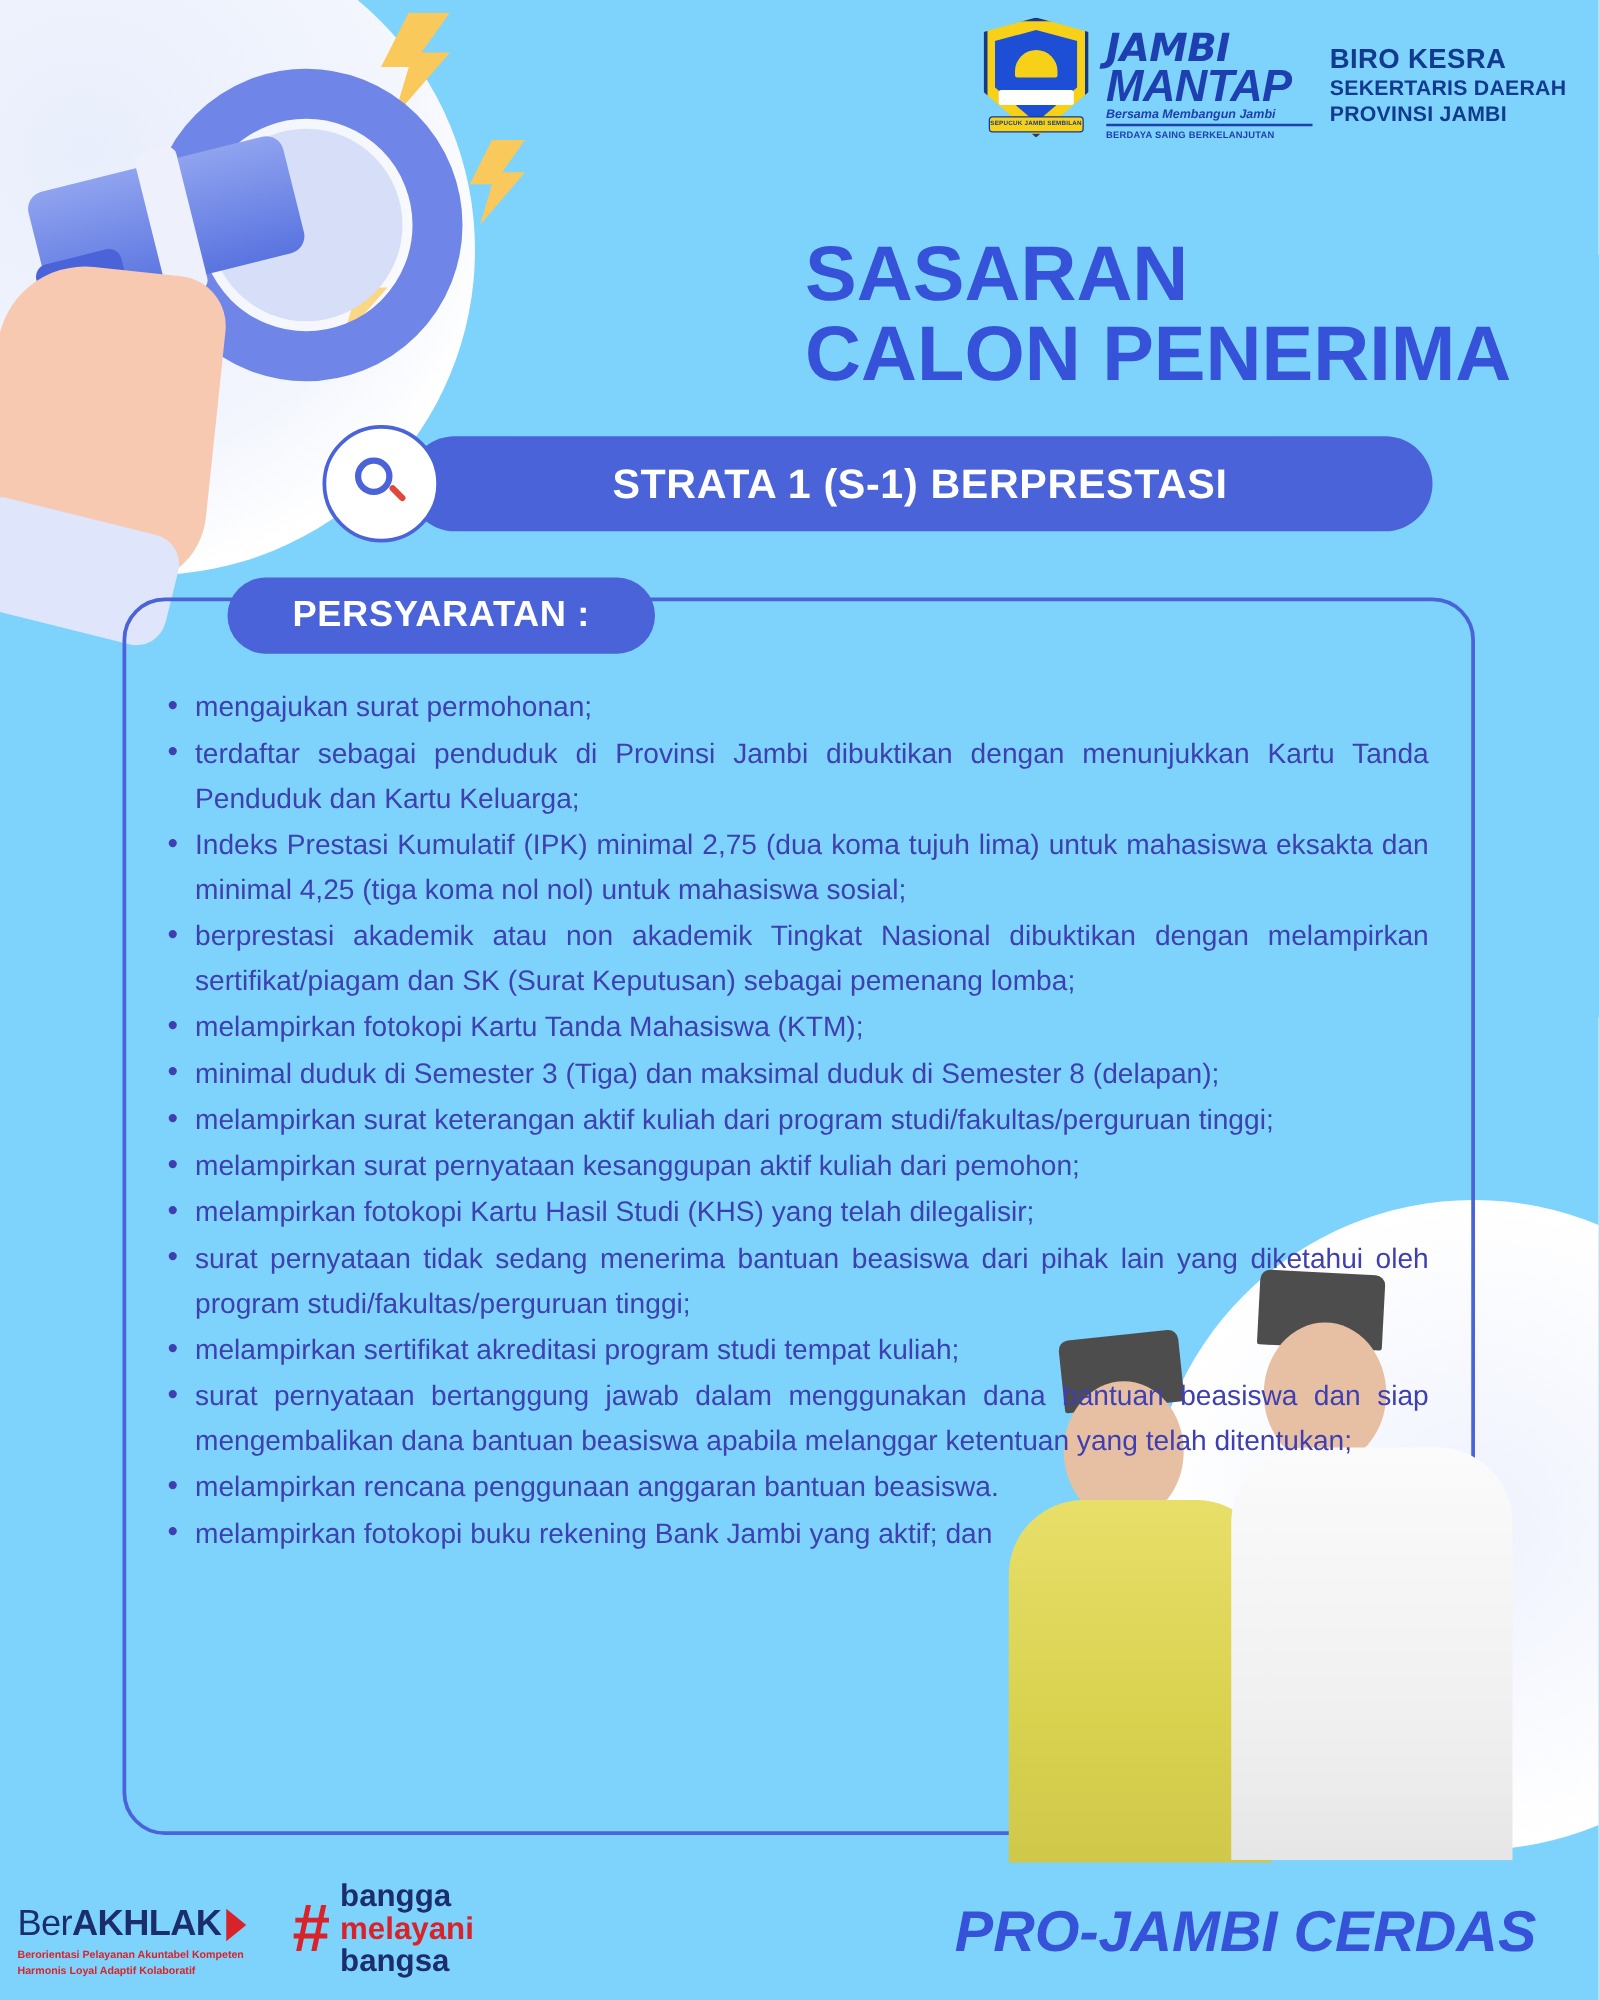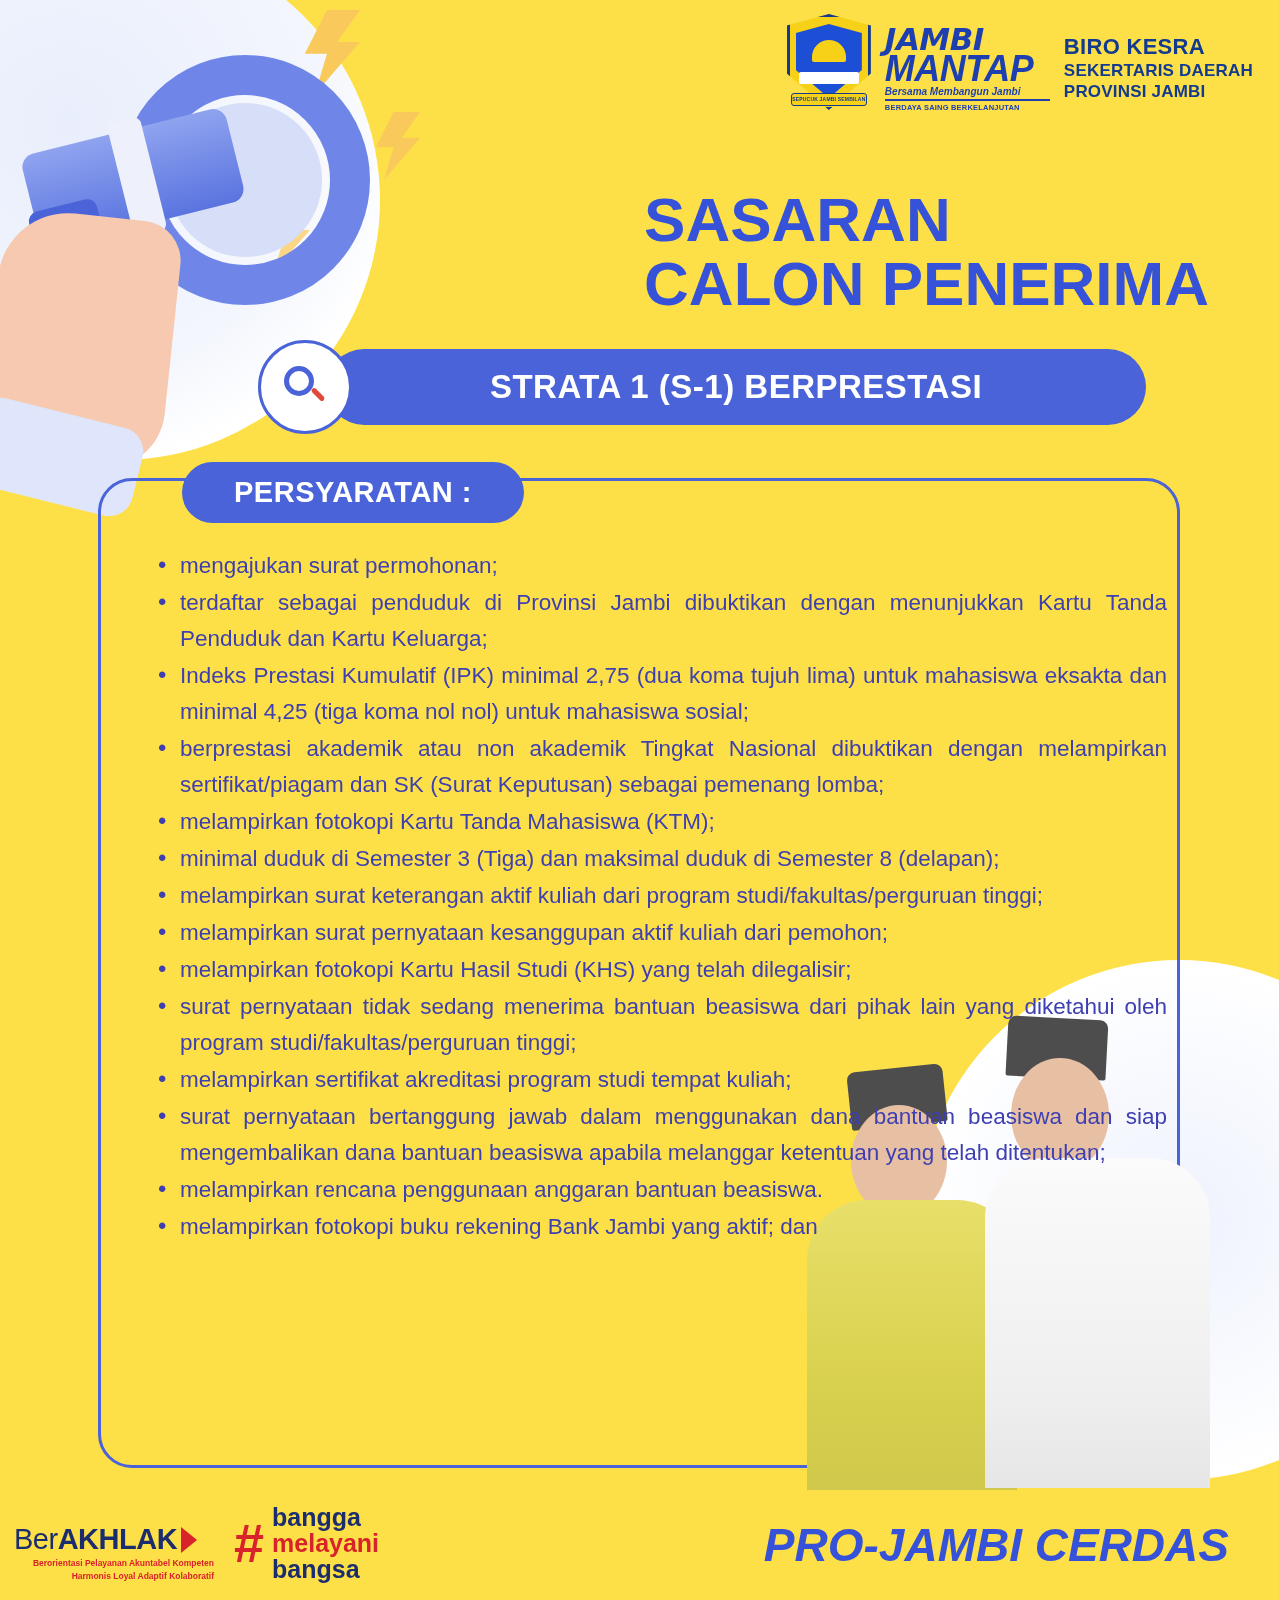--- a/index.html
+++ b/index.html
@@ -5,21 +5,21 @@
   * { box-sizing: border-box; margin: 0; padding: 0; }
   html, body {
     width: 1279px; height: 1600px;
     font-family: "Liberation Sans", sans-serif;
     background: #ffffff;
     overflow: hidden;
   }
   .poster {
     position: relative;
     width: 1279px; height: 1600px;
-    background: #fde047;
+    background: #7dd3fc;
     overflow: hidden;
   }
 
   
   .bg-blob-1 {
     position: absolute; left: -140px; top: -60px;
     width: 520px; height: 520px; border-radius: 50%;
     background: radial-gradient(circle at 40% 35%, #e9eefc 0%, #f3f6fd 55%, #ffffff 75%);
   }
   .bg-blob-2 {
@@ -203,21 +203,21 @@
   .p-head {
     position: absolute; border-radius: 50%; background: #e7c0a4;
   }
   .p-songkok {
     position: absolute; background: #4d4d4d; border-radius: 8px 8px 2px 2px;
   }
   .p-body { position: absolute; border-radius: 60px 60px 0 0; }
 
   
   .req-list {
-    position: absolute; left: 152px; top: 548px;
+    position: absolute; left: 128px; top: 548px;
     width: 1015px;
     color: #3e3fb0;
     font-size: 22.5px;
     line-height: 36px;
     z-index: 4;
   }
   .req-list li {
     list-style: none;
     position: relative;
     padding-left: 28px;
@@ -229,21 +229,21 @@
     content: "•";
     position: absolute; left: 6px; top: -1px;
     color: #3e3fb0; font-size: 24px;
   }
 
   
   .footer-left {
     position: absolute; left: 14px; bottom: 18px;
     display: flex; align-items: flex-end; gap: 20px;
   }
-  .berakhlak { width: 200px; text-align: right; }
+  .berakhlak { width: 200px; }
   .berakhlak .ba-top {
     display: flex; align-items: center;
   }
   .berakhlak .ba-text {
     font-size: 29px; font-weight: bold; color: #1c2d6e; letter-spacing: -.5px;
   }
   .berakhlak .ba-text .thin { font-weight: normal; }
   .berakhlak .ba-arrow {
     width: 0; height: 0; margin-left: 4px;
     border-top: 13px solid transparent;

